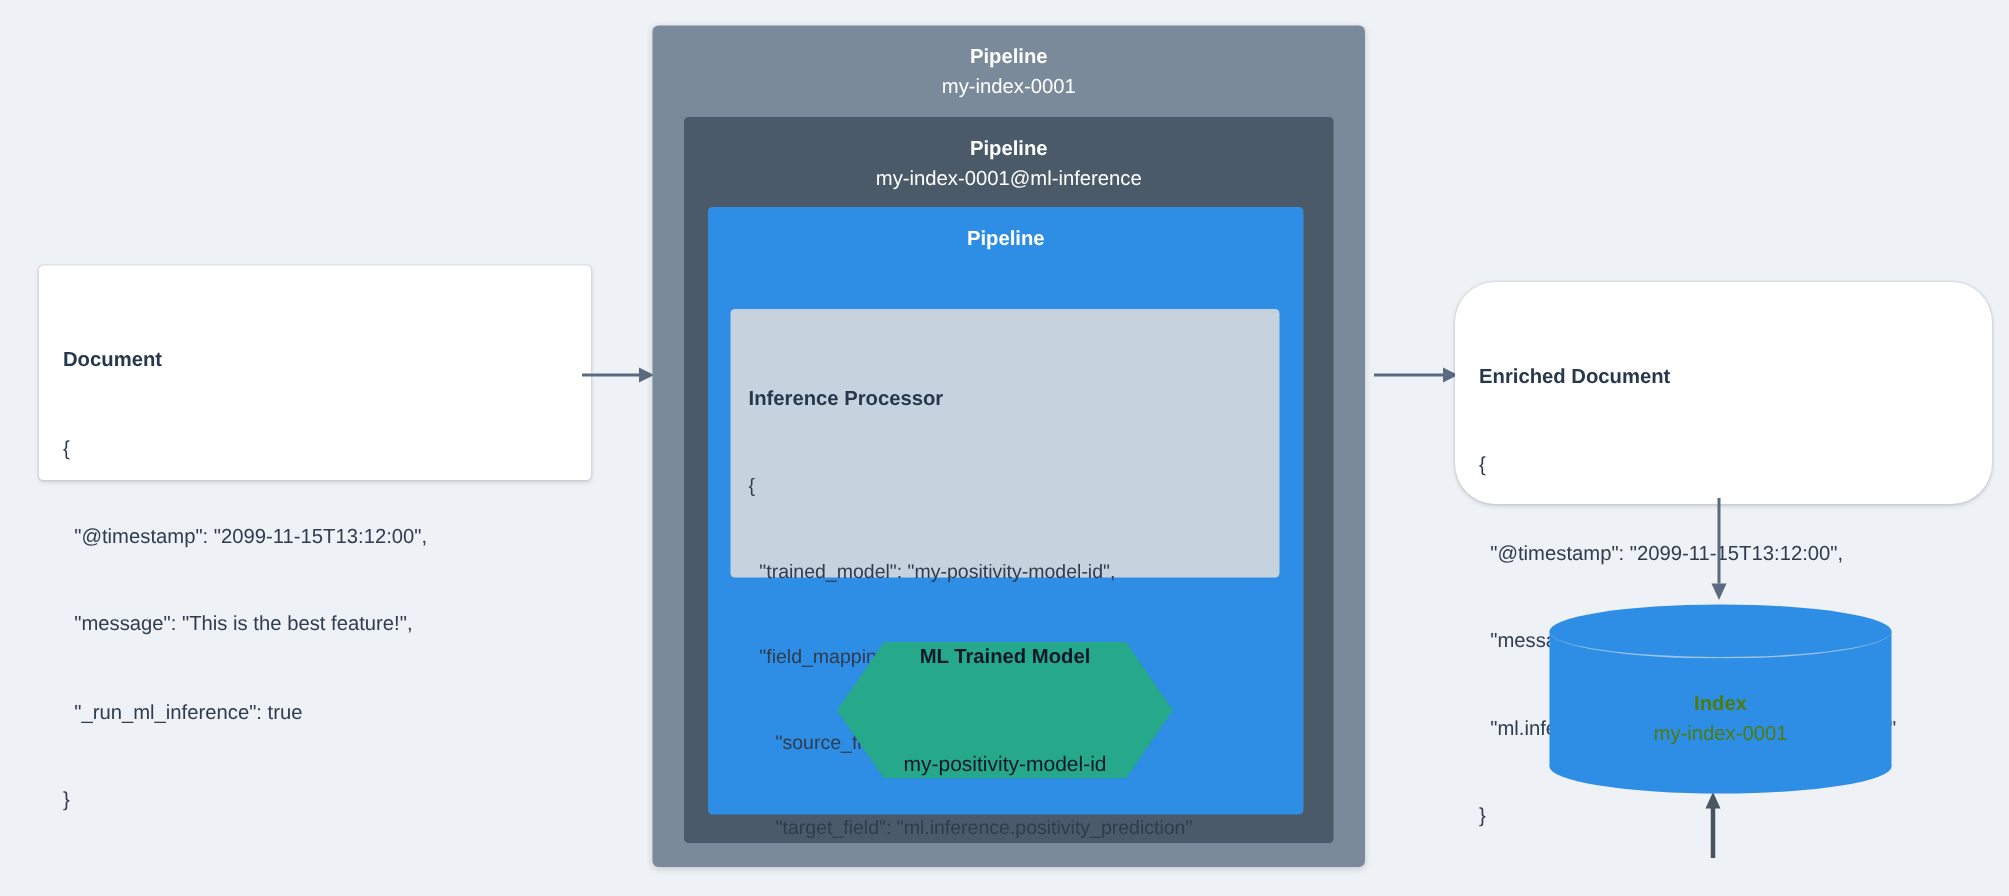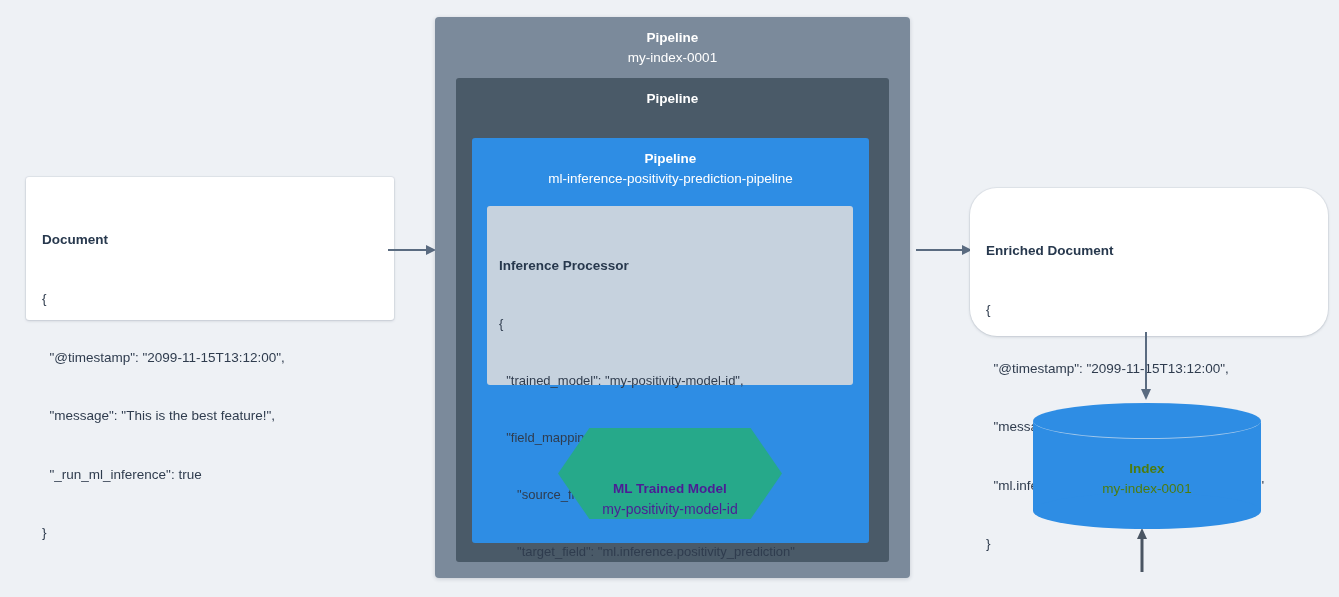--- a/index.html
+++ b/index.html
@@ -85,25 +85,25 @@
     white-space:pre;
   }
   #inference-processor .doc-title{ color:#27384d; font-size:13.5px; }
 
   
   #ml-model{
     position:absolute;
     left:86px; top:290px; width:224px; height:91px;
     background:#26a98a;
     clip-path:polygon(14% 0%, 86% 0%, 100% 50%, 86% 100%, 14% 100%, 0% 50%);
-    color:#4c1d95;
+    color:#0f172a;
     display:flex;
     flex-direction:column;
     align-items:center;
-    justify-content:flex-end;
+    justify-content:space-between;
     line-height:20px;
   }
   #ml-model .ml-label{ font-weight:bold; font-size:13.5px; }
   #ml-model .ml-value{ font-weight:normal; font-size:14px; }
 
   
   .arrow{ position:absolute; }
   #arrow-doc-to-pipeline{ left:388px; top:243px; width:48px; height:14px; }
   #arrow-pipeline-to-enriched{ left:916px; top:243px; width:56px; height:14px; }
   #arrow-enriched-to-index{ left:1139px; top:332px; width:14px; height:68px; }
@@ -158,26 +158,26 @@
 
   <div class="pipe" id="pipeline-outer">
     <div class="pipe-head">
       <span class="pipe-label">Pipeline</span>
       <span class="pipe-value">my-index-0001</span>
     </div>
 
     <div class="pipe" id="pipeline-middle">
       <div class="pipe-head">
         <span class="pipe-label">Pipeline</span>
+        <span class="pipe-value">my-index-0001@ml-inference</span>
       </div>
 
       <div class="pipe" id="pipeline-inner">
         <div class="pipe-head">
           <span class="pipe-label">Pipeline</span>
-          <span class="pipe-value">ml-inference-positivity-prediction-pipeline</span>
         </div>
 
         <div id="inference-processor">
           <span class="doc-title">Inference Processor</span>
           <span class="doc-line">{</span>
           <span class="doc-line">  "trained_model": "my-positivity-model-id",</span>
           <span class="doc-line">  "field_mappings": [{</span>
           <span class="doc-line">     "source_field": "message",</span>
           <span class="doc-line">     "target_field": "ml.inference.positivity_prediction"</span>
           

